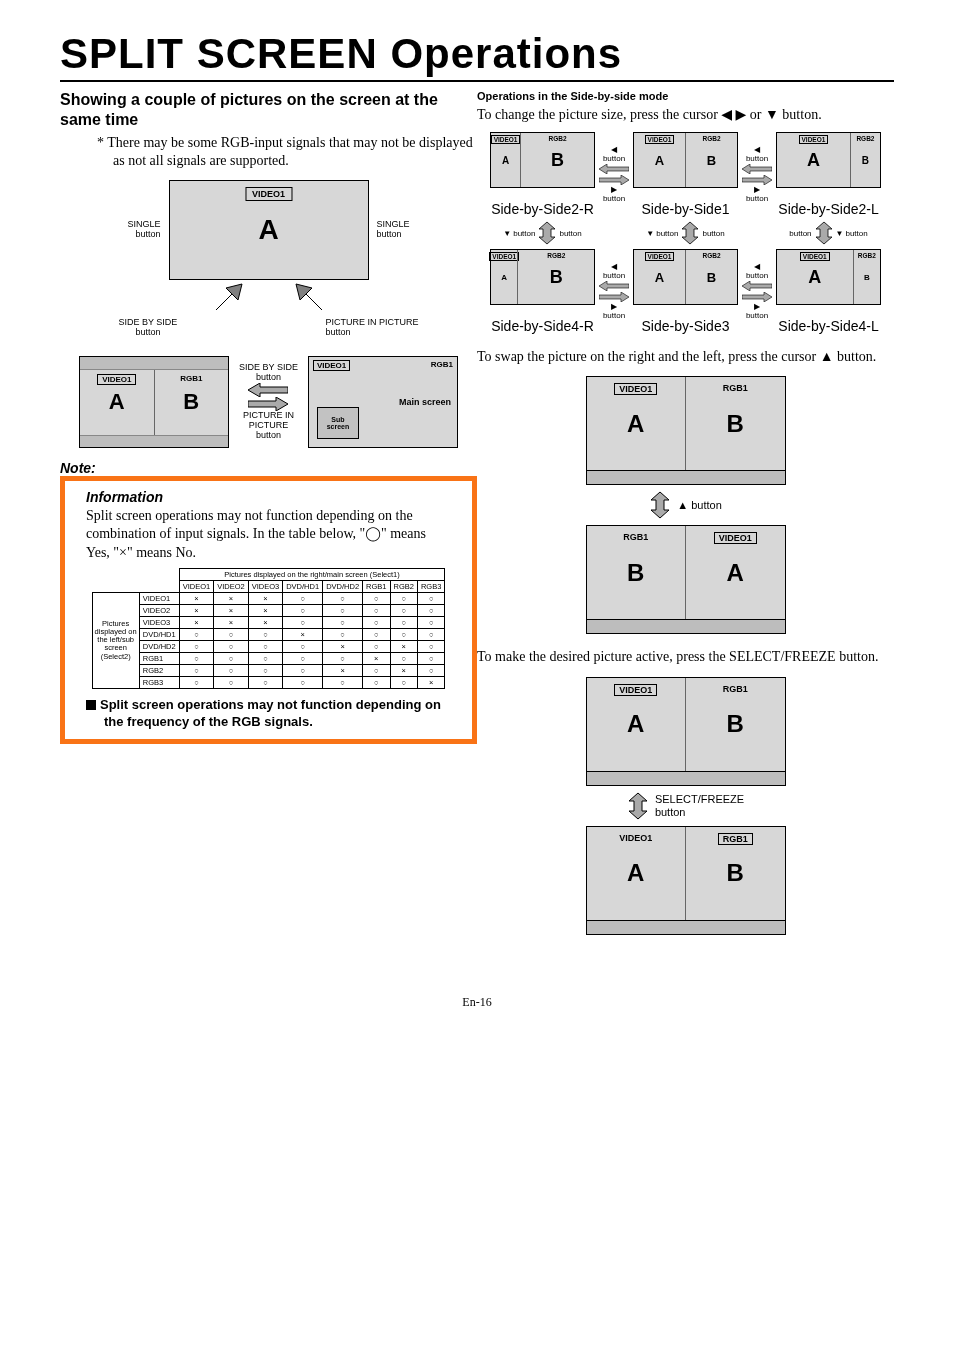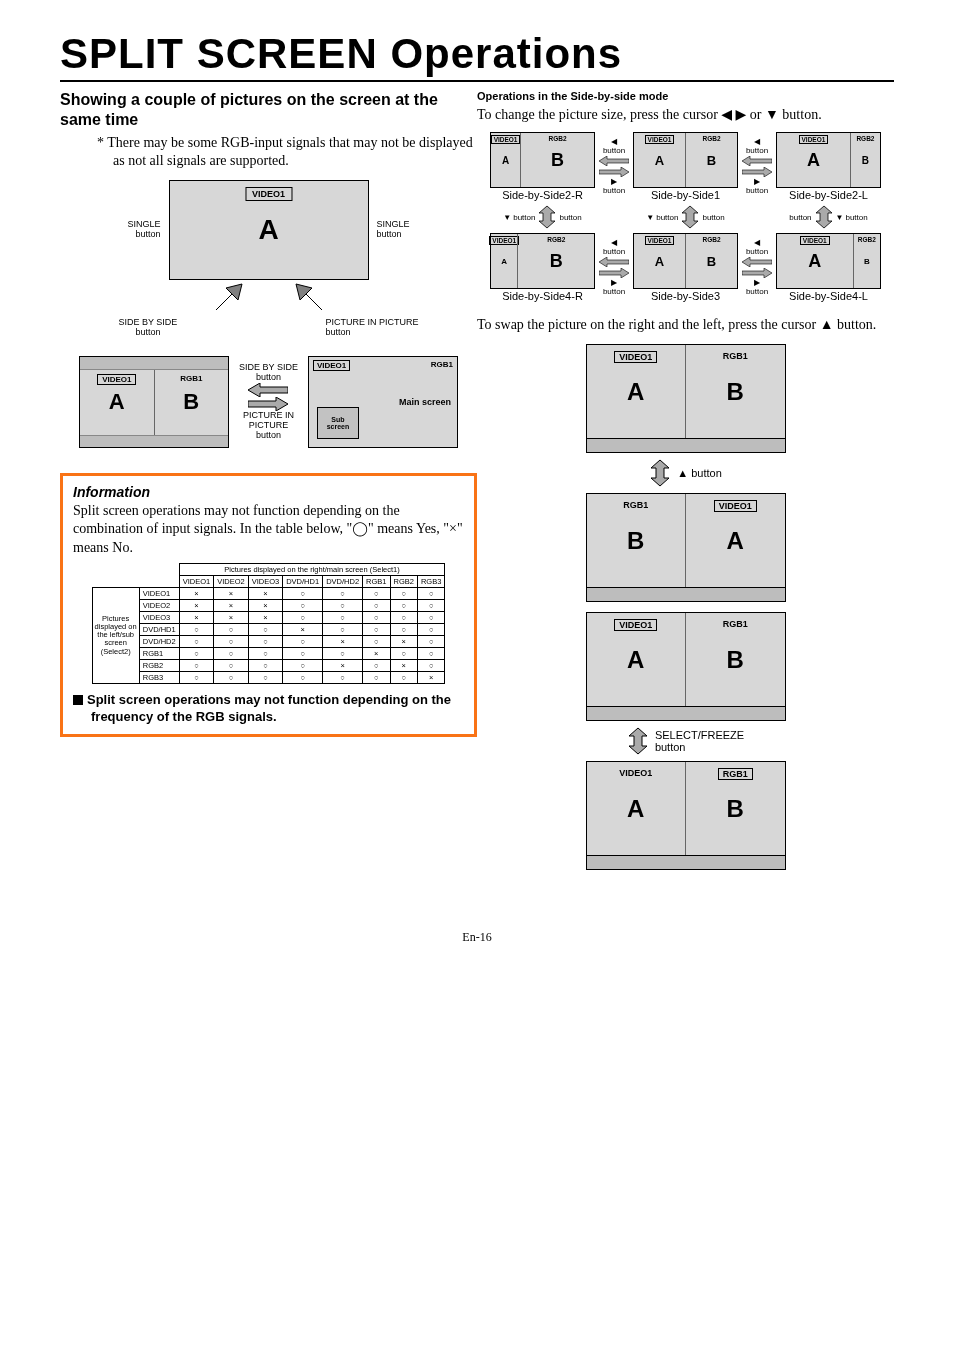--- a/index.html
+++ b/index.html
@@ -5,21 +5,21 @@
   * { box-sizing: border-box; margin: 0; padding: 0; }
   body { font-family: Arial, Helvetica, sans-serif; font-size: 12px; color: #000; background: #fff; width: 954px; margin: 0 auto; padding: 30px 60px 60px; }
   .page-title { font-family: "Arial Black", Arial, sans-serif; font-weight: 900; font-size: 42px; letter-spacing: 1px; border-bottom: 2px solid #000; padding-bottom: 2px; margin-bottom: 8px; }
   .columns { display: flex; }
   .col { flex: 1; min-width: 0; }
   .section-h { font-family: "Arial Black", Arial, sans-serif; font-weight: 900; font-size: 16px; line-height: 1.25; margin-bottom: 4px; }
   .p-serif { font-family: "Times New Roman", Times, serif; font-size: 14px; line-height: 1.3; }
   .li { font-family: "Times New Roman", Times, serif; font-size: 14px; line-height: 1.3; padding-left: 16px; text-indent: -16px; margin-top: 2px; margin-left: 37px; }
   .note-h { font-family: "Arial Black", Arial, sans-serif; font-weight: 900; font-style: italic; font-size: 14px; margin-top: 12px; }
   .note-body { font-family: "Times New Roman", Times, serif; font-style: italic; font-size: 14px; line-height: 1.3; }
-  .info-box { border: 3px solid #f97316; padding: 8px 10px; margin-top: 25px; }
+  .info-box { border: 5px solid #f97316; padding: 8px 21px; margin-top: 0; }
   .info-h { font-family: "Arial Black", Arial, sans-serif; font-weight: 900; font-style: italic; font-size: 14px; margin-bottom: 2px; }
   .right-h { font-family: Arial, sans-serif; font-weight: bold; font-size: 11px; margin-bottom: 4px; }
   .diagram-area { display:flex; flex-direction:column; align-items:center; margin: 10px 0 14px; }
   .mainbox { width:200px; height:100px; background:#d7d7d7; border:1px solid #000; position:relative; display:flex; align-items:center; justify-content:center; }
   .label-top { position:absolute; top:6px; left:50%; transform:translateX(-50%); font-size:9px; font-weight:bold; border:1.5px solid #000; padding:1px 6px; background:#d7d7d7; }
   .bigA { font-family:Arial; font-weight:bold; font-size:28px; }
   .tiny { font-size:9px; line-height:1.1; }
   .arrow-thick { width:32px; height:32px; }
   .side-labels { display:flex; justify-content:space-between; width:300px; margin-top:4px; }
 
@@ -44,21 +44,21 @@
 
   
   .grid3 { display:grid; grid-template-columns: repeat(5, auto); gap:4px 4px; align-items:center; justify-content:center; font-size:8px; }
   .cellbox { width:105px; height:56px; background:#d7d7d7; border:1px solid #000; display:flex; position:relative; }
   .cellhalf { flex:1; display:flex; align-items:center; justify-content:center; position:relative; }
   .cellhalf + .cellhalf { border-left:1px solid #666; }
   .cellhalf .tlabel { position:absolute; top:2px; font-size:6.5px; font-weight:bold; border:1px solid #000; padding:0 2px; }
   .cletter-b { font-family:Arial; font-weight:bold; font-size:18px; }
   .cletter-s { font-family:Arial; font-weight:bold; font-size:10px; }
   .cletter-m { font-family:Arial; font-weight:bold; font-size:13px; }
-  .modecap { text-align:center; font-size:11px; margin-top:1px; }
+  .modecap { text-align:center; font-size:14px; margin-top:13px; }
   .arrcol { display:flex; flex-direction:column; align-items:center; font-size:8px; line-height:1; gap:1px; }
   .vbtn-row { display:flex; align-items:center; justify-content:center; gap:2px; font-size:8px; }
   .tri { font-size:8px; }
 
   .swapblock { display:flex; flex-direction:column; align-items:center; margin-top:10px; }
   .swapbox { width:200px; height:95px; background:#d7d7d7; border:1px solid #000; display:flex; }
   .swaphalf { flex:1; display:flex; flex-direction:column; align-items:center; justify-content:center; position:relative; }
   .swaphalf + .swaphalf { border-left:1px solid #666; }
   .swaphalf .tlabel2 { position:absolute; top:6px; font-size:9px; font-weight:bold; border:1.5px solid #000; padding:0 4px; }
   .swapletter { font-family:Arial; font-weight:bold; font-size:24px; }
@@ -136,20 +136,21 @@
         <div style="position:absolute; left:4px; top:3px; font-size:8px; font-weight:bold; border:1.5px solid #000; padding:0 3px;">VIDEO1</div>
         <div style="position:absolute; right:4px; top:3px; font-size:8px; font-weight:bold;">RGB1</div>
         <div style="position:absolute; left:8px; bottom:8px; width:42px; height:32px; background:#c2c2c2; border:1px solid #000; display:flex; align-items:center; justify-content:center; flex-direction:column;">
           <span style="font-size:7px; font-weight:bold; white-space:pre; text-align:center; line-height:1;">Sub
 screen</span>
         </div>
         <span class="mainscreen-label">Main screen</span>
       </div>
     </div>
 
+    <div class="note-h">Note:</div>
 
     <div class="info-box">
       <div class="info-h">Information</div>
       <div class="p-serif">Split screen operations may not function depending on the combination of input signals. In the table below, "◯" means Yes, "×" means No.</div>
 
       <table class="compat" style="margin-left:auto; margin-right:auto;">
         <tbody>
             <tr>
           <th rowspan="2" colspan="2" style="border-top:none;border-left:none;"></th>
           <th colspan="8">Pictures displayed on the right/main screen (Select1)</th>
@@ -458,20 +459,21 @@
             <span class="swapletter">B</span>
           </div>
         <div class="swaphalf">
             <span class="tlabel2" style="border-width:1.5px">VIDEO1</span>
             <span class="swapletter">A</span>
           </div>
       </div>
       <div style="height:14px; width:200px; background:#bdbdbd; border:1px solid #000; border-top:none;"></div>
     </div>
 
+    <div class="p-serif" style="margin-top:14px;">To  make the desired picture active, press the SELECT/FREEZE button.</div>
 
     <div class="swapblock">
       <div class="swapbox">
         <div class="swaphalf">
             <span class="tlabel2" style="border-width:1.5px">VIDEO1</span>
             <span class="swapletter">A</span>
           </div>
         <div class="swaphalf">
             <span class="tlabel2" style="border:none">RGB1</span>
             <span class="swapletter">B</span>

